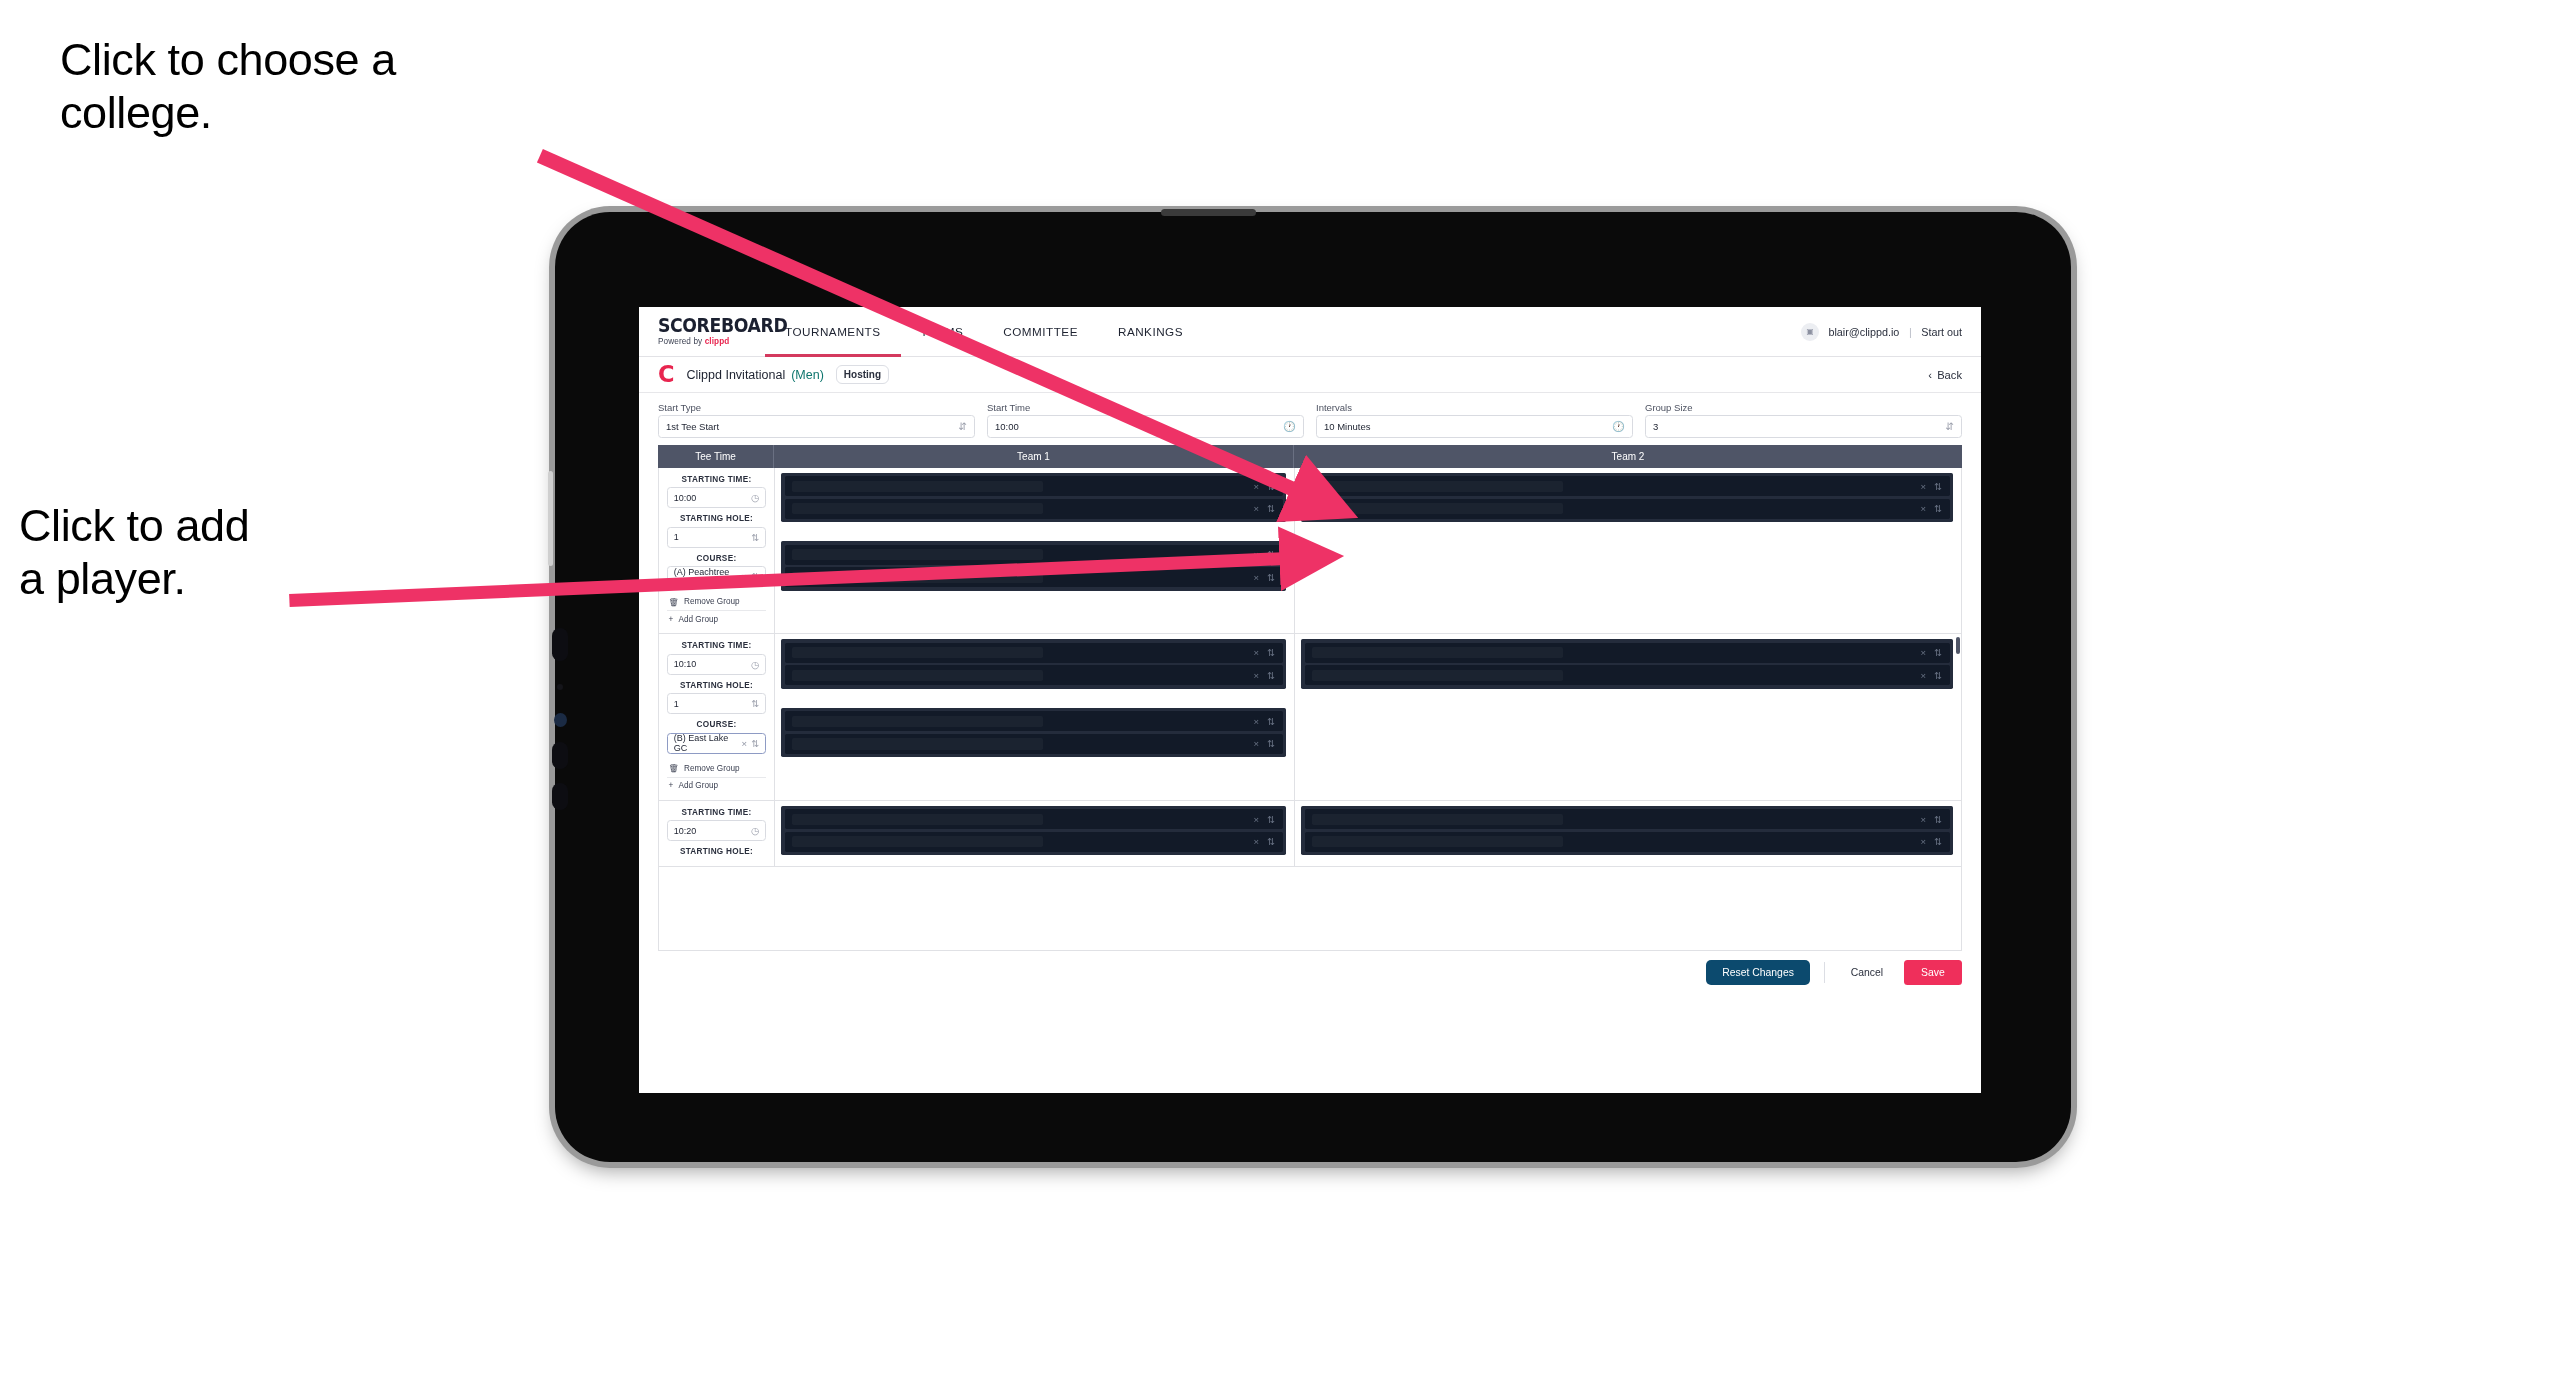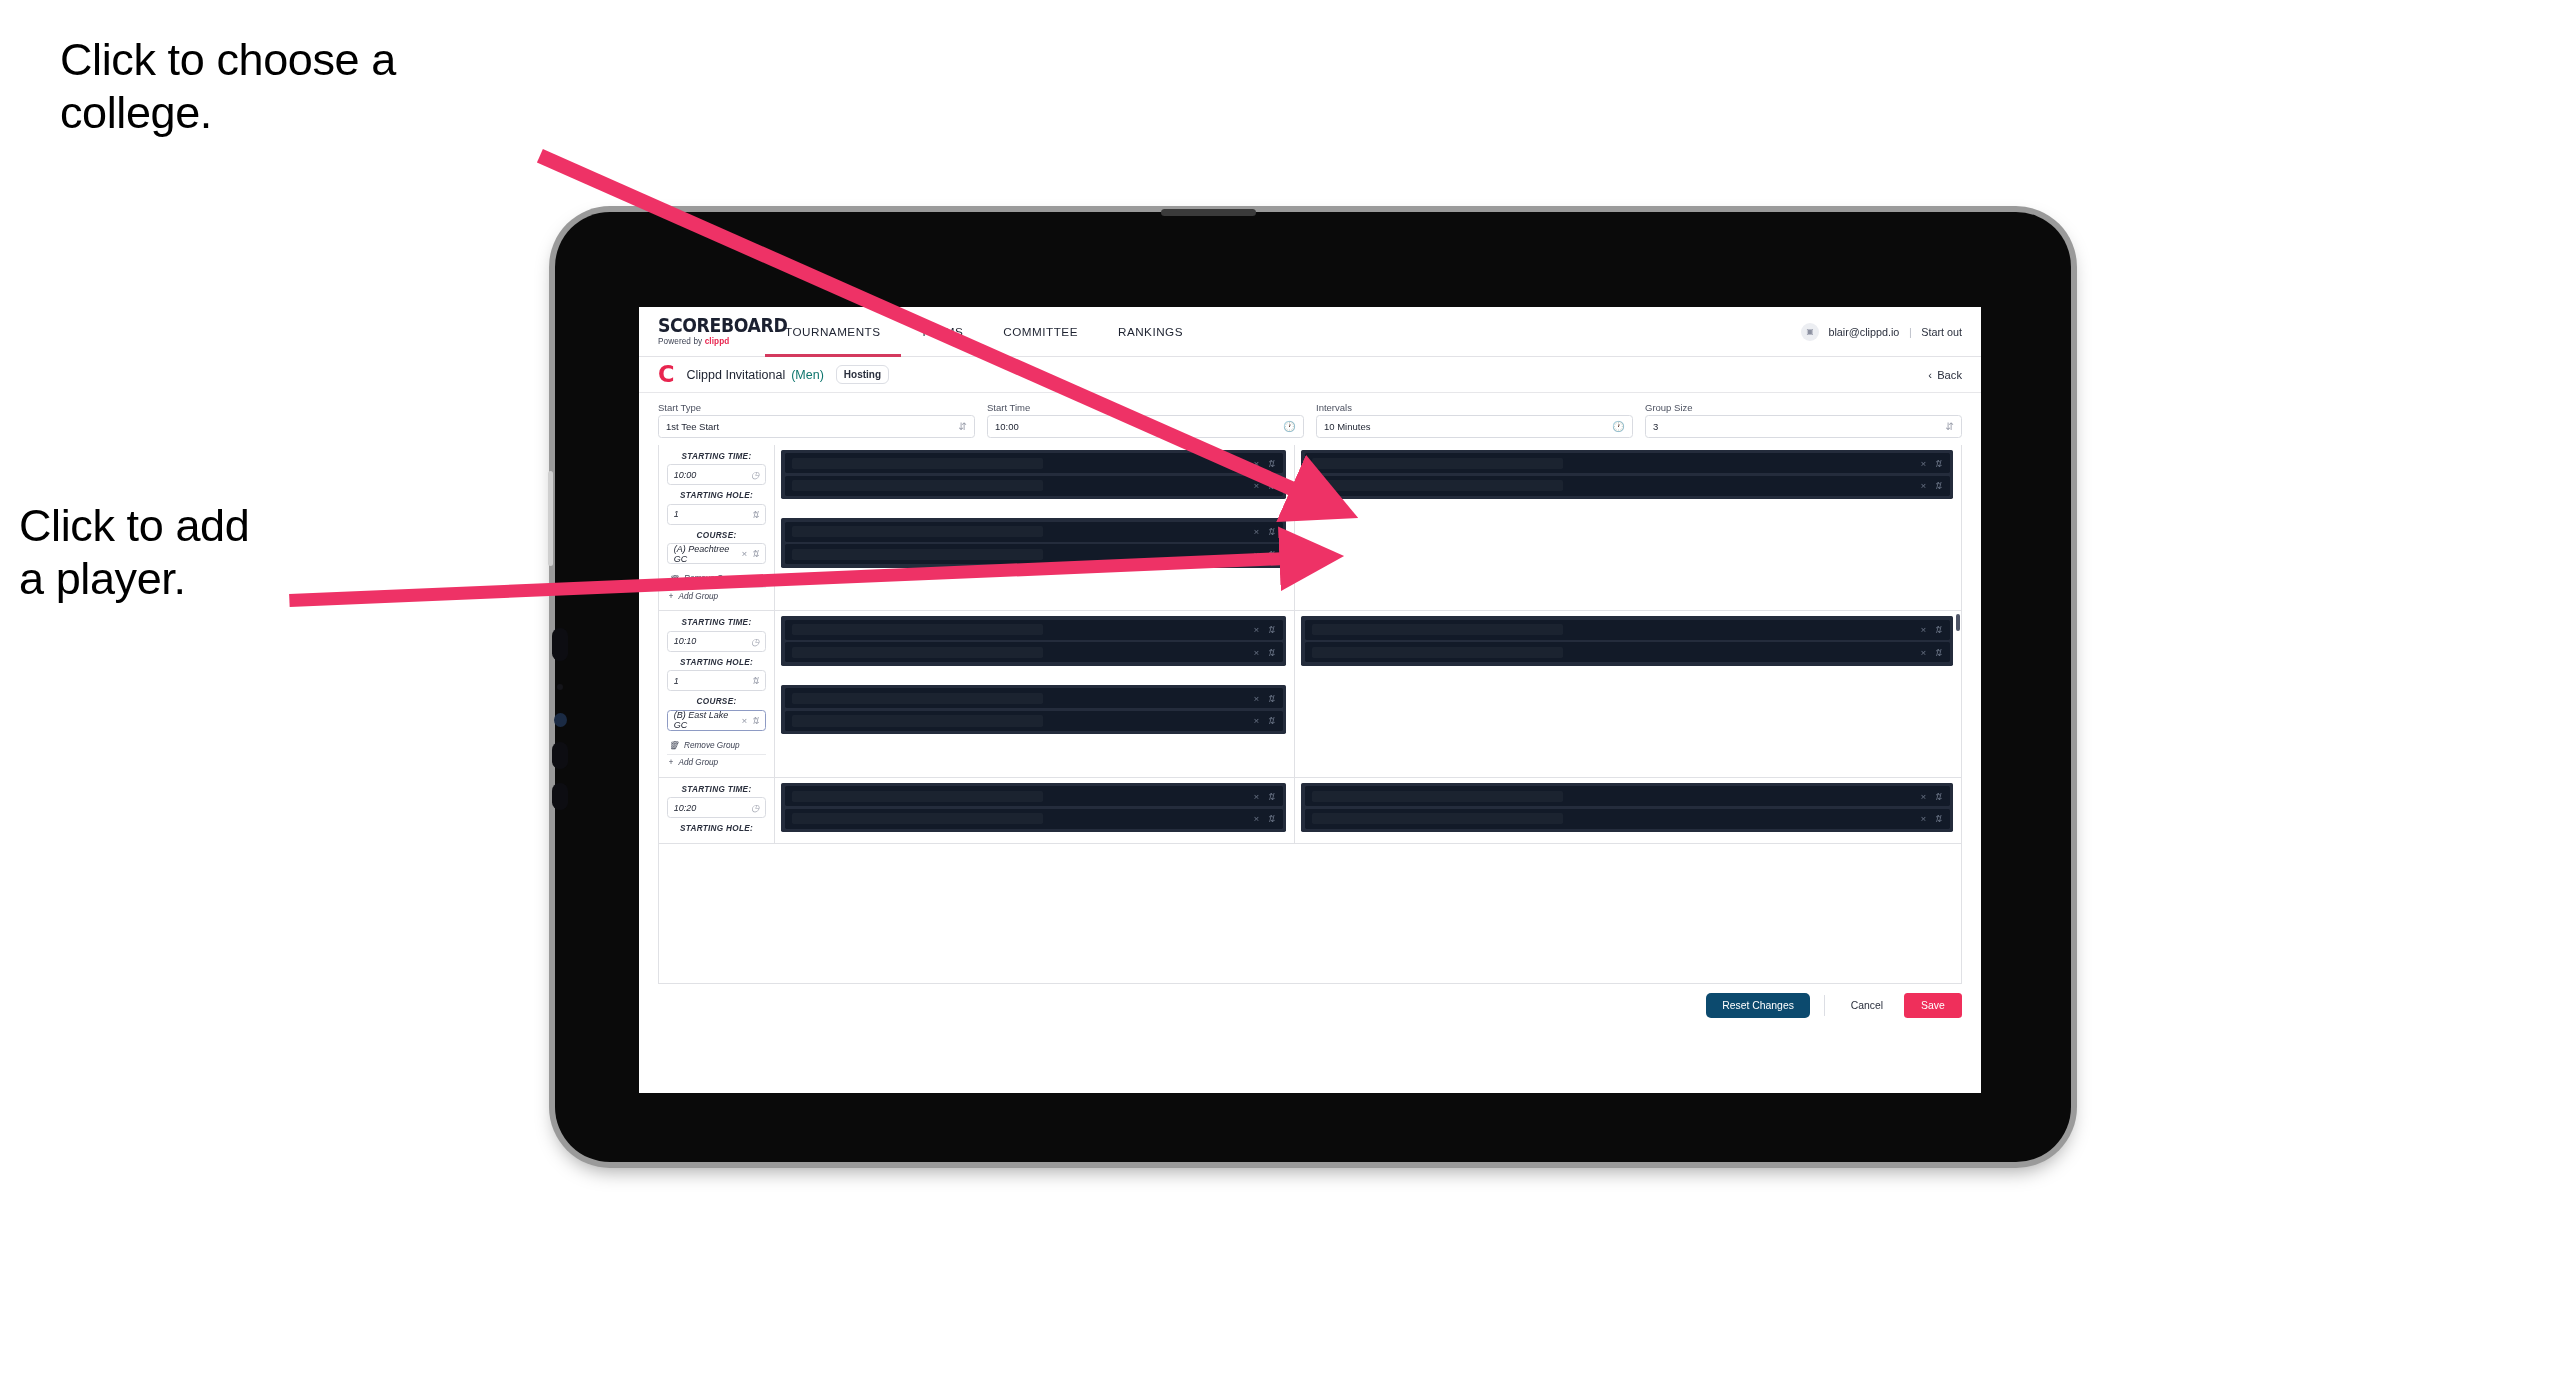--- a/index.html
+++ b/index.html
@@ -127,21 +127,21 @@
   .th {
     color:#fff; font-size:10px; text-align:center;
     padding:6px 0; border-right:0.9px solid #6a7082;
   }
   .th.tee { width:116px; }
   .th.t1 { width:520px; }
   .th.t2 { flex:1; border-right:none; }
 
   .tbody {
     border:0.9px solid #e0e1e5; border-top:none;
-    height:539px; overflow:hidden; position:relative;font-style:italic;
+    height:483px; overflow:hidden; position:relative;
   }
   .grp { display:flex; border-bottom:0.9px solid #e0e1e5; }
   .col-tee {
     width:116px; border-right:0.9px solid #e0e1e5;
     padding:7px 7.8px 6px 7.8px; flex-shrink:0;
   }
   .col-team {
     width:520px; border-right:0.9px solid #e0e1e5;
     padding:5.2px 7.8px 5.2px 6px; flex-shrink:0;
   }
@@ -284,20 +284,25 @@
       <div class="field-label">Group Size</div>
       <div class="input-wrap">
         <span>3</span>
         <span class="adorn">⇵</span>
       </div>
     </div>
 
   </div>
 
   <div class="tablewrap">
+    <div class="thead">
+      <div class="th tee">Tee Time</div>
+      <div class="th t1">Team 1</div>
+      <div class="th t2">Team 2</div>
+    </div>
     <div class="tbody" id="tbody">
       <div class="scrollthumb"></div>
     <div class="grp">
           <div class="col-tee">
             <div class="tee-label">STARTING TIME:</div>
             <div class="tee-input">
               <span>10:00</span>
               <span class="clockic">◷</span>
             </div>
             <div class="tee-label">STARTING HOLE:</div>

